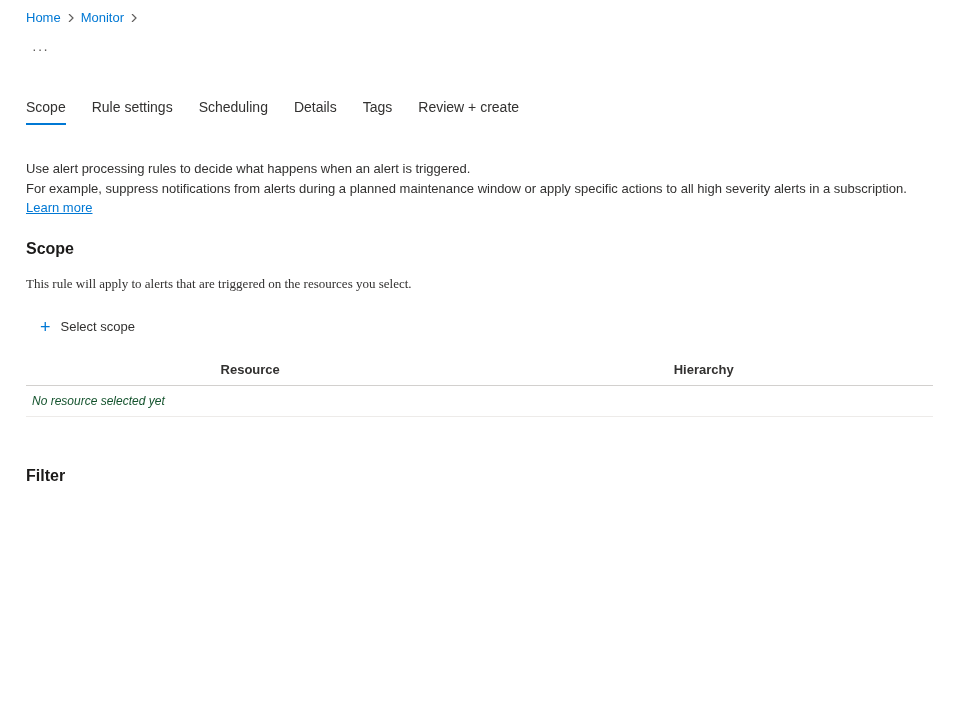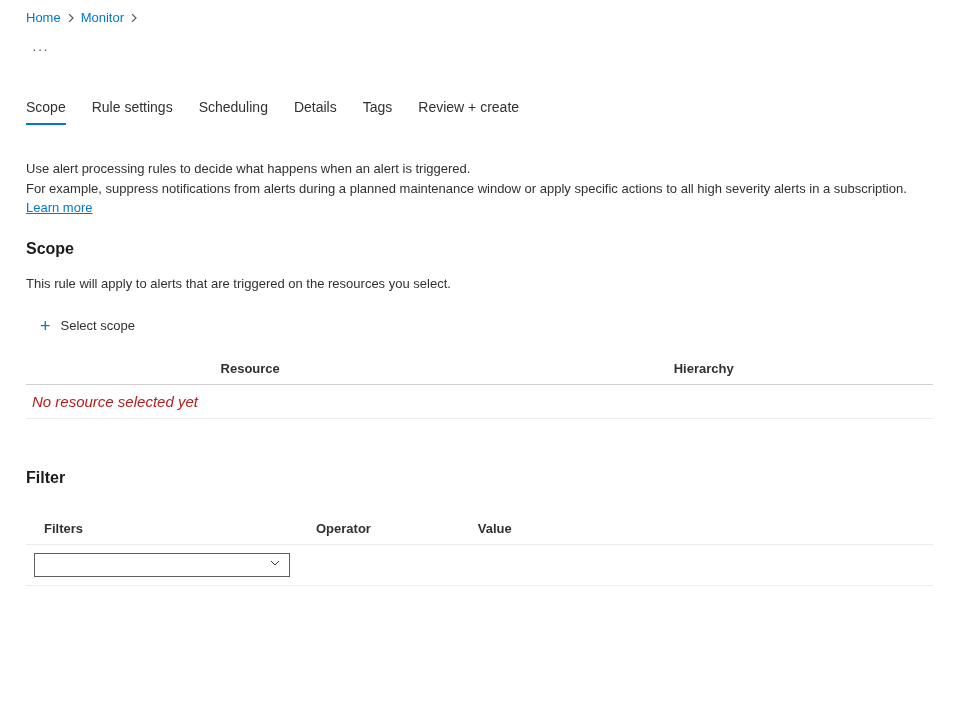--- a/index.html
+++ b/index.html
@@ -80,20 +80,21 @@
     .section-heading {
       font-size: 16px;
       font-weight: 600;
       color: #1b1a19;
       margin-bottom: 18px;
     }
     .section-desc {
       font-size: 13px;
       color: #323130;
       margin-bottom: 22px;
+      font-family: Liberation Serif, serif;
     }
     .select-scope-btn {
       display: flex;
       align-items: center;
       gap: 10px;
       padding: 4px 0;
       margin-bottom: 14px;
       margin-left: 14px;
       cursor: pointer;
       font-size: 13px;
@@ -113,23 +114,23 @@
     }
     .scope-table th {
       text-align: center;
       font-size: 13px;
       font-weight: 600;
       padding: 8px 10px 8px 14px;
       border-bottom: 1px solid #d2d0ce;
       color: #323130;
     }
     .scope-table td {
-      font-size: 15px;
+      font-size: 12px;
       font-style: italic;
-      color: #b91c1c;
+      color: #14532d;
       padding: 8px 10px 8px 6px;
       border-bottom: 1px solid #edebe9;
     }
     .scope-section {
       margin-bottom: 50px;
     }
     .filter-table {
       width: 100%;
       border-collapse: collapse;
       margin-top: 26px;
@@ -226,39 +227,15 @@
         <tr>
           <td colspan="2">No resource selected yet</td>
         </tr>
       </tbody>
     </table>
   </div>
 
   <div class="filter-section">
     <h2 class="section-heading">Filter</h2>
 
-    <table class="filter-table">
-      <thead>
-        <tr>
-          <th class="col-filters">Filters</th>
-          <th class="col-operator">Operator</th>
-          <th class="col-value">Value</th>
-        </tr>
-      </thead>
-      <tbody>
-        <tr>
-          <td>
-            <div class="dropdown">
-              <span>
-                <svg class="chevron-down" viewBox="0 0 12 12">
-                    <path d="M2 4 L6 8 L10 4" stroke="#323130" stroke-width="1" fill="none"></path>
-                  </svg>
-              </span>
-            </div>
-          </td>
-          <td></td>
-          <td></td>
-        </tr>
-      </tbody>
-    </table>
   </div>
 
 </div>
 
 </body></html>

